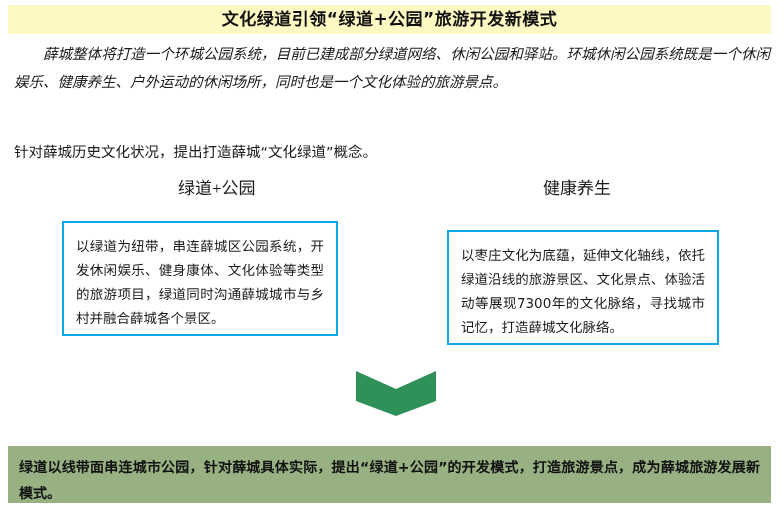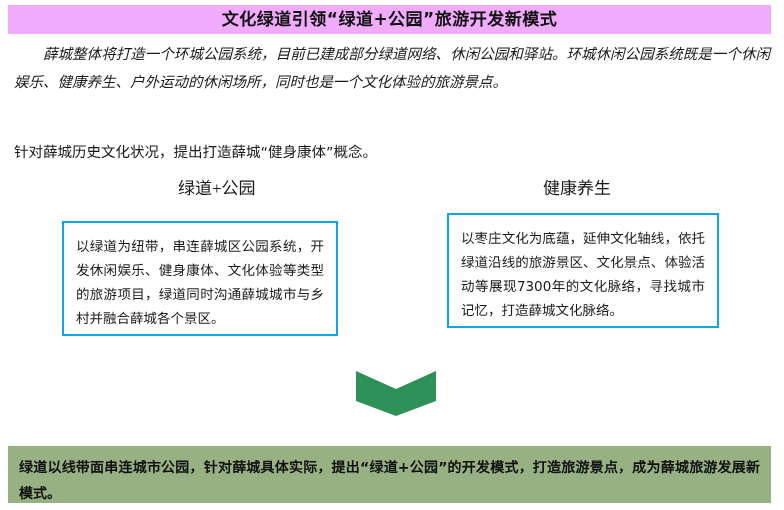--- a/index.html
+++ b/index.html
@@ -23,21 +23,21 @@
     height: 510px;
   }
 
   
   .title-banner {
     position: absolute;
     left: 8px;
     top: 5px;
     width: 763px;
     height: 29px;
-    background: #f0abfc;
+    background: #fef9c3;
     display: flex;
     align-items: center;
     justify-content: center;
     box-sizing: border-box;
   }
   .title-banner .title-text {
     font-size: 17px;
     font-weight: bold;
     color: #111111;
     letter-spacing: 0.5px;
@@ -87,21 +87,21 @@
     padding: 11px 12px 10px 12px;
   }
   #box-left {
     left: 62px;
     top: 221px;
     width: 276px;
     height: 115px;
   }
   #box-right {
     left: 447px;
-    top: 213px;
+    top: 230px;
     width: 272px;
     height: 115px;
   }
   .concept-text {
     font-size: 13.5px;
     line-height: 24px;
     color: #1a1a1a;
     margin: 0;
     text-align: justify;
   }
@@ -144,21 +144,21 @@
   <div class="title-banner">
     <span class="title-text">文化绿道引领“绿道+公园”旅游开发新模式</span>
   </div>
 
   <div class="para-block" id="para-1">
     <p class="para indent">薛城整体将打造一个环城公园系统，目前已建成部分绿道网络、休闲公园和驿站。环城休闲公园系统既是一个休闲娱乐、健康养生、户外运动的休闲场所，同时也是一个文化体验的旅游景点。</p>
   </div>
 
 
   <div class="para-block" id="para-3">
-    <p class="para">针对薛城历史文化状况，提出打造薛城“健身康体”概念。</p>
+    <p class="para">针对薛城历史文化状况，提出打造薛城“文化绿道”概念。</p>
   </div>
 
   <div class="col-heading" id="heading-left">绿道+公园</div>
 
   <div class="col-heading" id="heading-right">健康养生</div>
 
   <div class="concept-box" id="box-left">
     <p class="concept-text">以绿道为纽带，串连薛城区公园系统，开发休闲娱乐、健身康体、文化体验等类型的旅游项目，绿道同时沟通薛城城市与乡村并融合薛城各个景区。</p>
   </div>
 

